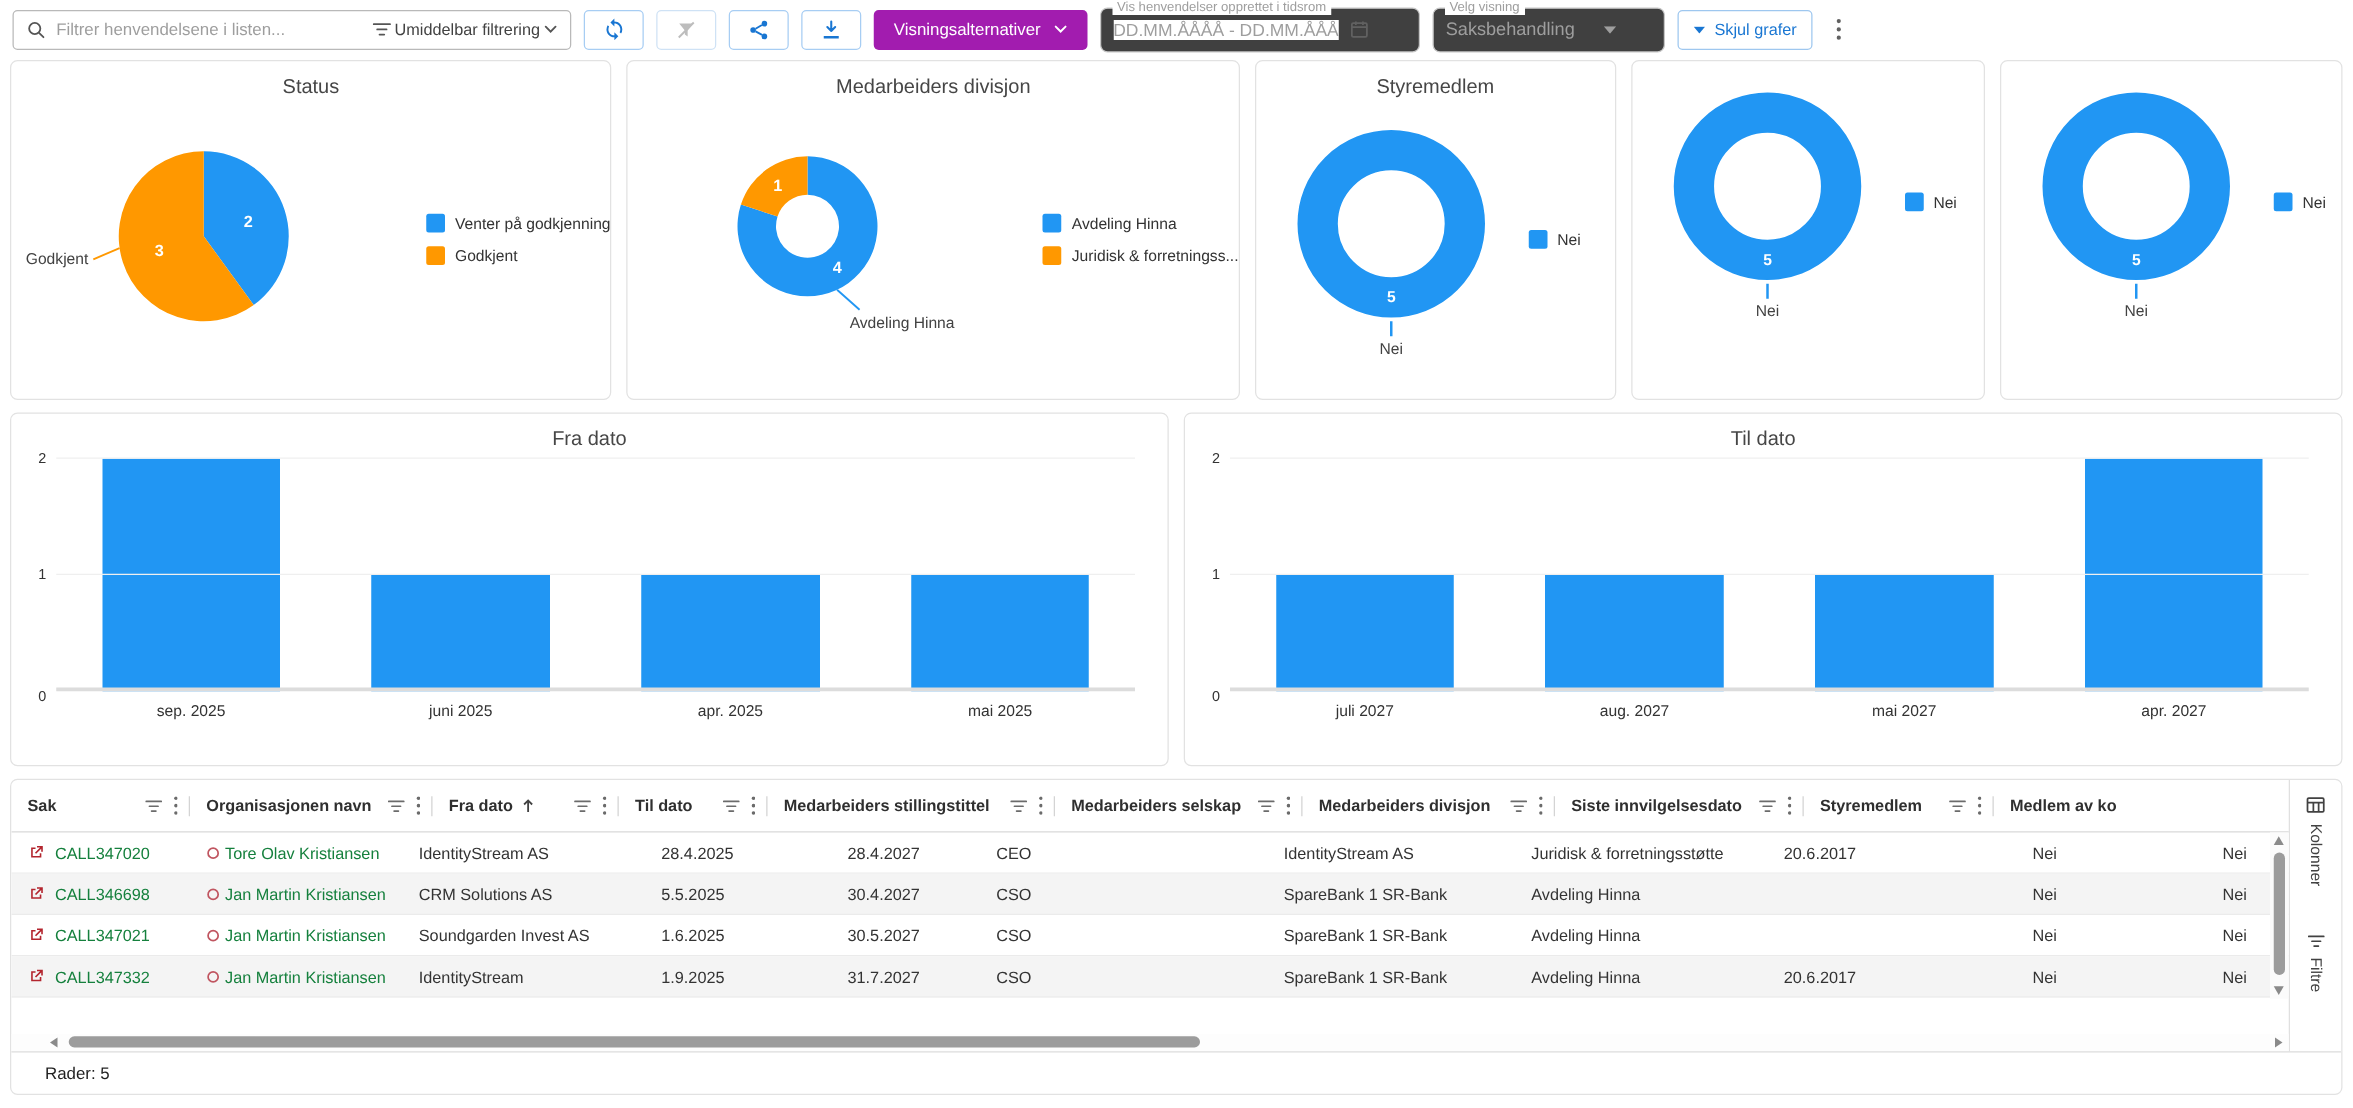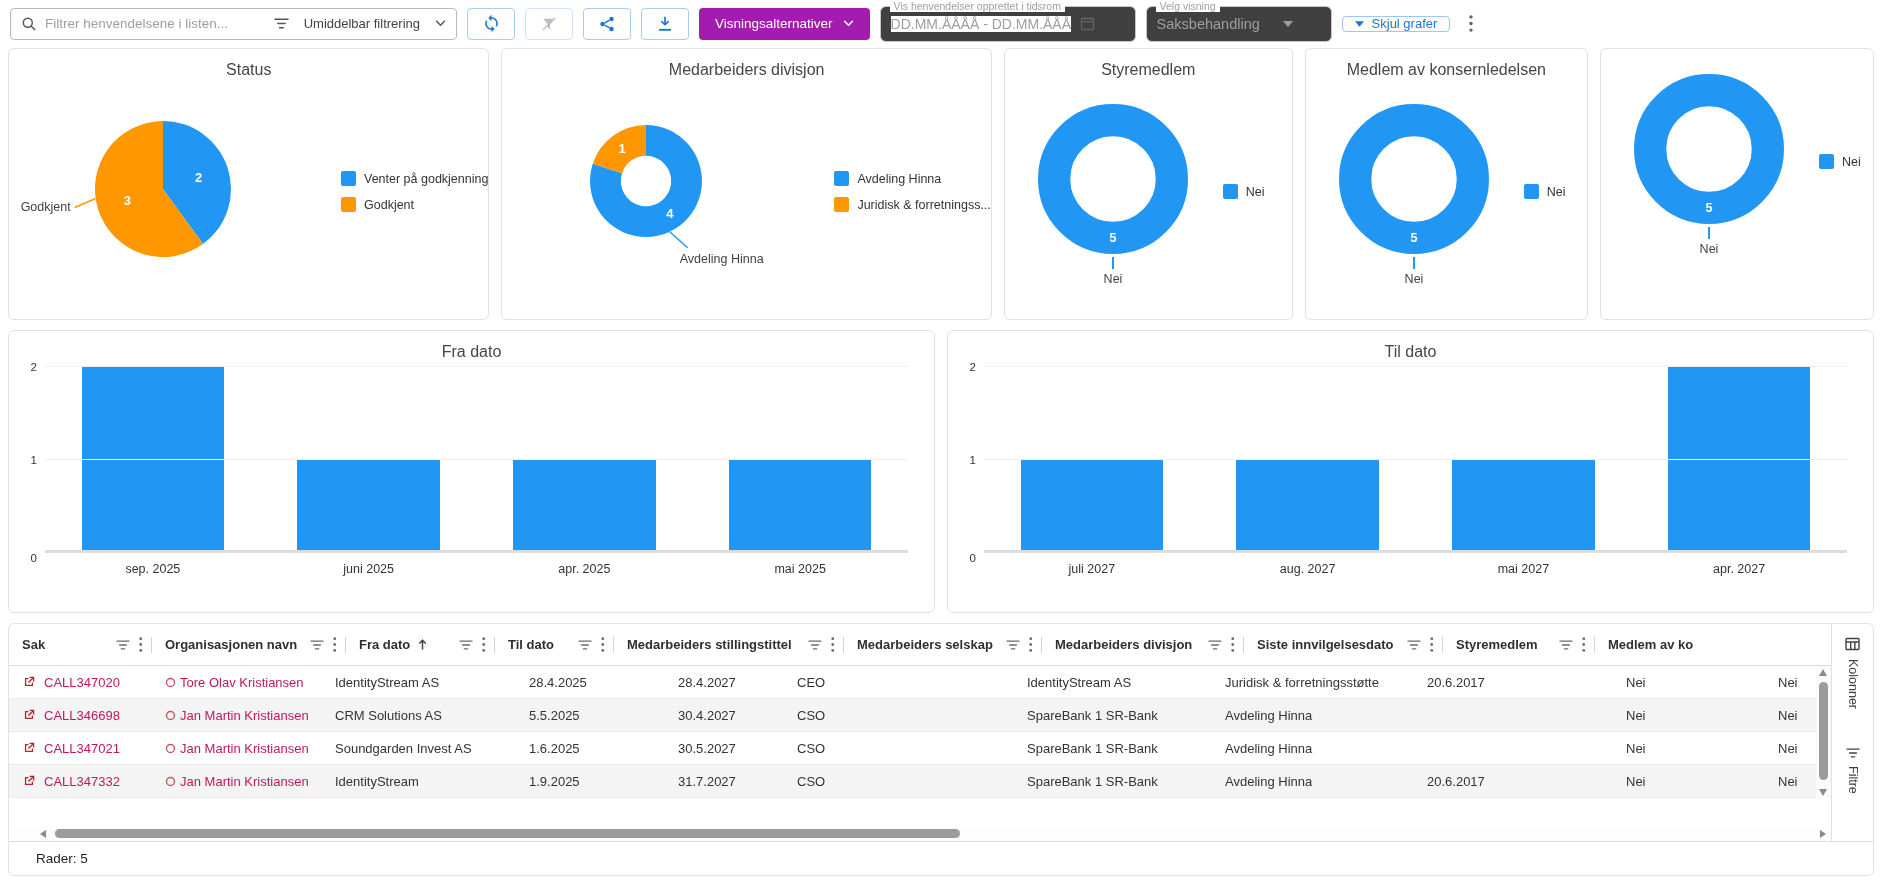--- a/index.html
+++ b/index.html
@@ -7,37 +7,37 @@
               font-family:"Liberation Sans", sans-serif; color:#333; }
   .page { width:1882px; height:886px; }
 
   
   .toolbar { display:flex; align-items:center; gap:10px; padding:7px 10px 6px 10px; height:46px; }
   .searchbox { display:flex; align-items:center; width:447px; height:32px; border:1px solid #b9b9b9;
                border-radius:4px; padding:0 10px; gap:8px; background:#fff; }
   .searchbox input { border:none; outline:none; flex:1; font-size:13.5px; color:#424242;
                      font-family:"Liberation Sans",sans-serif; min-width:0; }
   .searchbox input::placeholder { color:#9e9e9e; }
-  .imm-filter { display:flex; align-items:center; gap:15px; font-size:13px; color:#424242;
+  .imm-filter { display:flex; align-items:center; gap:3px; font-size:13px; color:#424242;
                 white-space:nowrap; cursor:pointer; }
   .icon-btn { width:48px; height:32px; border:1px solid #a7cdf3; background:#fff; border-radius:4px;
               display:flex; align-items:center; justify-content:center; cursor:pointer; }
   .icon-btn.disabled { border-color:#cfe2f5; cursor:default; }
   .primary-btn { height:32px; background:#a21caf; color:#fff; border:none; border-radius:4px;
                  font-size:13.5px; padding:0 16px; display:flex; align-items:center; gap:10px;
                  cursor:pointer; font-family:"Liberation Sans",sans-serif; }
   .fieldset { position:relative; height:36px; border:1px solid #c6c6c6; border-radius:6px;
               display:flex; align-items:center; padding:0 10px; gap:8px; background:#404040; }
   .fieldset-label { position:absolute; top:-7px; left:9px; background:#fff; padding:0 4px;
                     font-size:10.5px; color:#9e9e9e; white-space:nowrap; }
   .fieldset input { border:none; outline:none; width:180px; font-size:14px; color:#757575;
                     font-family:"Liberation Sans",sans-serif; }
   .fieldset input::placeholder { color:#9e9e9e; }
   .select-value { font-size:14.5px; color:#9e9e9e; width:118px; }
-  .outline-btn { height:16px; border:1px solid #9ec7ef; background:#fff; border-radius:4px;
+  .outline-btn { height:32px; border:1px solid #9ec7ef; background:#fff; border-radius:4px;
                  color:#1976d2; font-size:13px; display:flex; align-items:center; gap:8px;
                  padding:0 12px; cursor:pointer; font-family:"Liberation Sans",sans-serif; }
   .kebab-btn { width:22px; height:32px; display:flex; align-items:center; justify-content:center; cursor:pointer; }
 
   
   .card { background:#fff; border:1px solid #e2e2e2; border-radius:6px; }
   .pie-row { display:flex; gap:12px; margin:2px 8px 0 8px; height:272px; }
   .pie-row .card { position:relative; }
   .chart-title { text-align:center; padding-top:12px; font-size:16px; color:#464646; }
   .pie-body { display:flex; align-items:center; height:225px; }
@@ -69,21 +69,21 @@
   .grid-header { display:flex; height:42px; border-bottom:1px solid #d9d9d9; width:2110px; }
   .hcell { display:flex; align-items:center; padding:0 10px 0 13px; position:relative; }
   .hcell .hlabel { font-size:13px; font-weight:bold; color:#2f2f2f; white-space:nowrap; }
   .hcell .hicons { margin-left:auto; display:flex; align-items:center; gap:9px; padding-left:8px; }
   .hcell::after { content:""; position:absolute; right:0; top:13px; height:16px; width:1px; background:#d4d4d4; }
   .grid-rows { width:2110px; }
   .grid-row { display:flex; height:33px; border-bottom:1px solid #ebebeb; }
   .grid-row.alt { background:#f4f4f4; }
   .gcell { display:flex; align-items:center; padding:0 10px 0 13px; font-size:13px; color:#333;
            white-space:nowrap; overflow:hidden; }
-  .red-link { color:#be185d; cursor:pointer; }
+  .red-link { color:#15803d; cursor:pointer; }
   .cell-icon { margin-right:8px; flex:0 0 auto; display:flex; }
   .h-scroll { position:absolute; left:0; right:0; bottom:0; height:14px; background:#fdfdfd; }
   .h-thumb { position:absolute; left:46px; top:2px; width:905px; height:9px; background:#9c9c9c; border-radius:5px; }
   .arr { width:0; height:0; position:absolute; }
   .arr-left { left:31px; top:3px; border-top:4px solid transparent; border-bottom:4px solid transparent; border-right:6px solid #8a8a8a; }
   .arr-right { right:5px; top:3px; border-top:4px solid transparent; border-bottom:4px solid transparent; border-left:6px solid #8a8a8a; }
   .v-scroll { position:absolute; top:42px; right:0; width:15px; height:133px; background:#fbfbfb; }
   .v-thumb { position:absolute; top:16px; left:3px; width:9px; height:98px; background:#9c9c9c; border-radius:5px; }
   .varr { width:0; height:0; position:absolute; left:3px; }
   .varr-up { top:3px; border-left:4.5px solid transparent; border-right:4.5px solid transparent; border-bottom:7px solid #8a8a8a; }
@@ -244,21 +244,20 @@
           </svg>
         <div class="legend">
             <div class="legend-item">
               <span class="legend-swatch" style="background: rgb(33, 150, 243);"></span>
               <span class="legend-label">Nei</span>
             </div>
           </div>
       </div>
     </div>
     <div class="card" style="flex:302 1 0">
-      <div class="chart-title">Medlem av konsernledelsen</div>
       <div class="pie-body">
         <svg class="pie-svg" width="218" height="222" viewBox="0 0 218 222">
             <circle cx="108" cy="98" r="58.875" fill="none" stroke="#2196f3" stroke-width="32.25000000000001"></circle>
             <text x="108" y="160.875" fill="#fff" font-size="12.5" text-anchor="middle" font-weight="bold">5</text>
             <line x1="108" y1="176" x2="108" y2="188" stroke="#2196f3" stroke-width="2"></line>
             <text x="108" y="202" fill="#424242" font-size="12.5" text-anchor="middle">Nei</text>
           </svg>
         <div class="legend">
             <div class="legend-item">
               <span class="legend-swatch" style="background: rgb(33, 150, 243);"></span>

